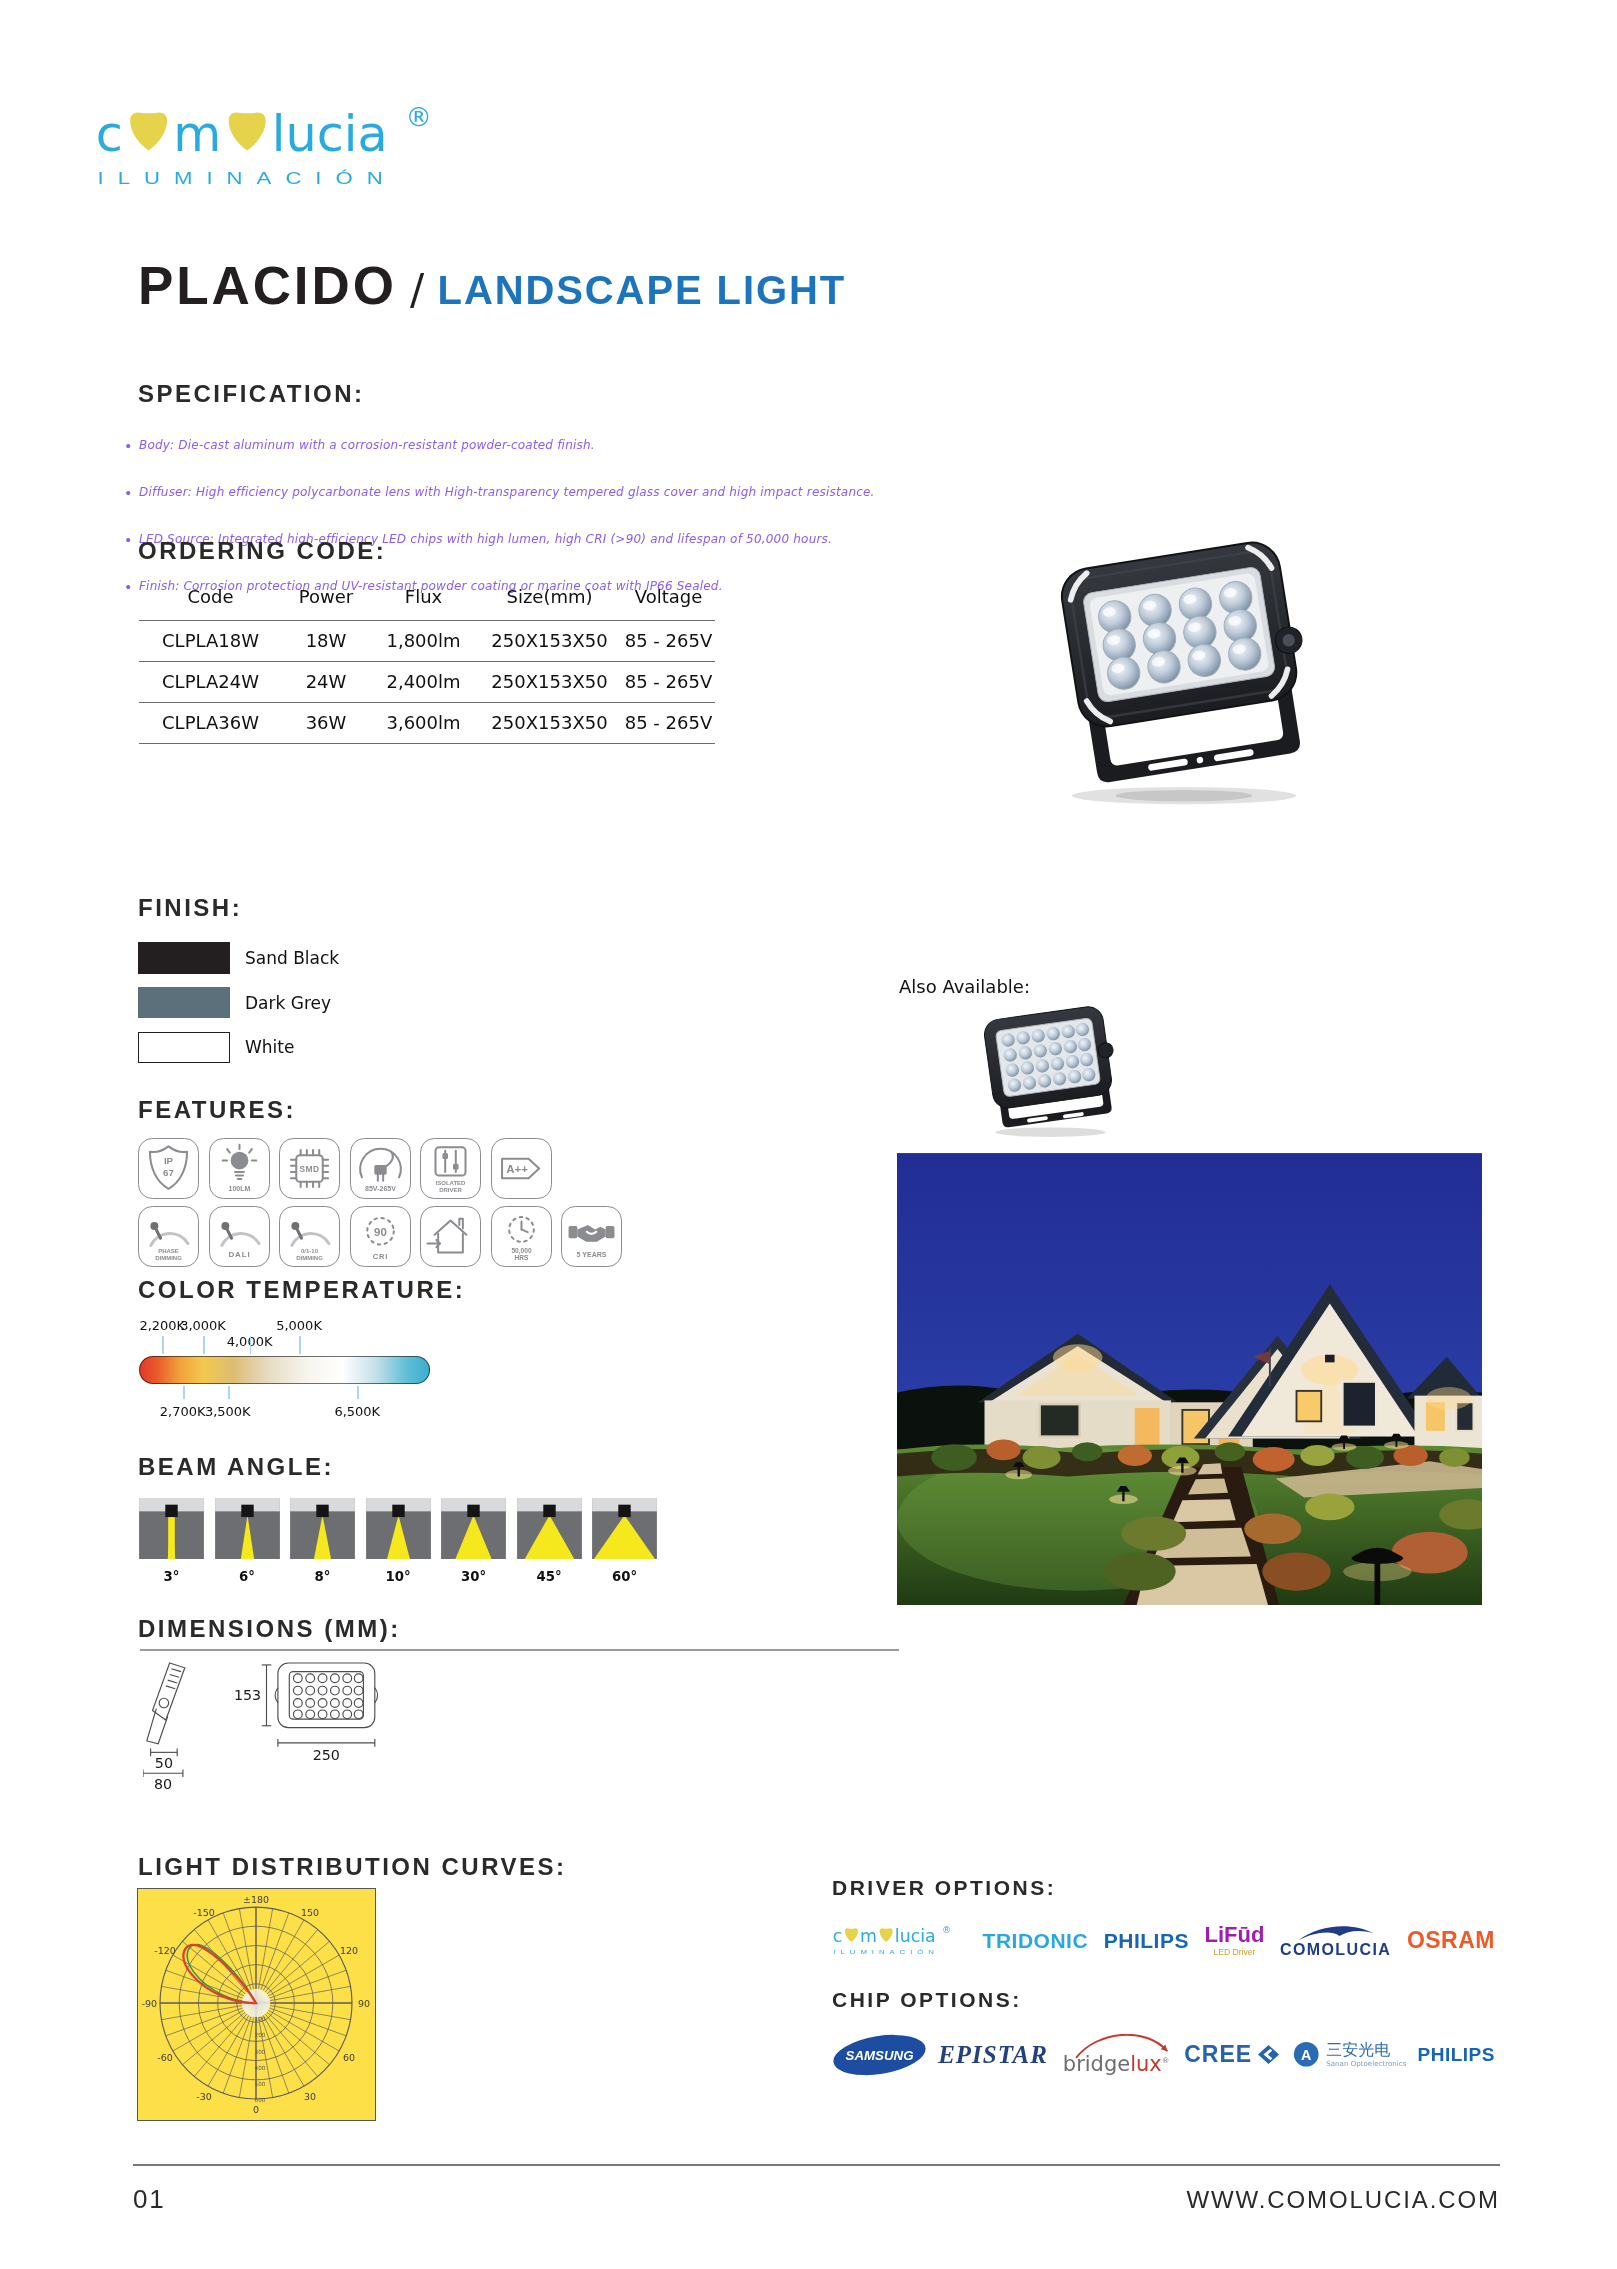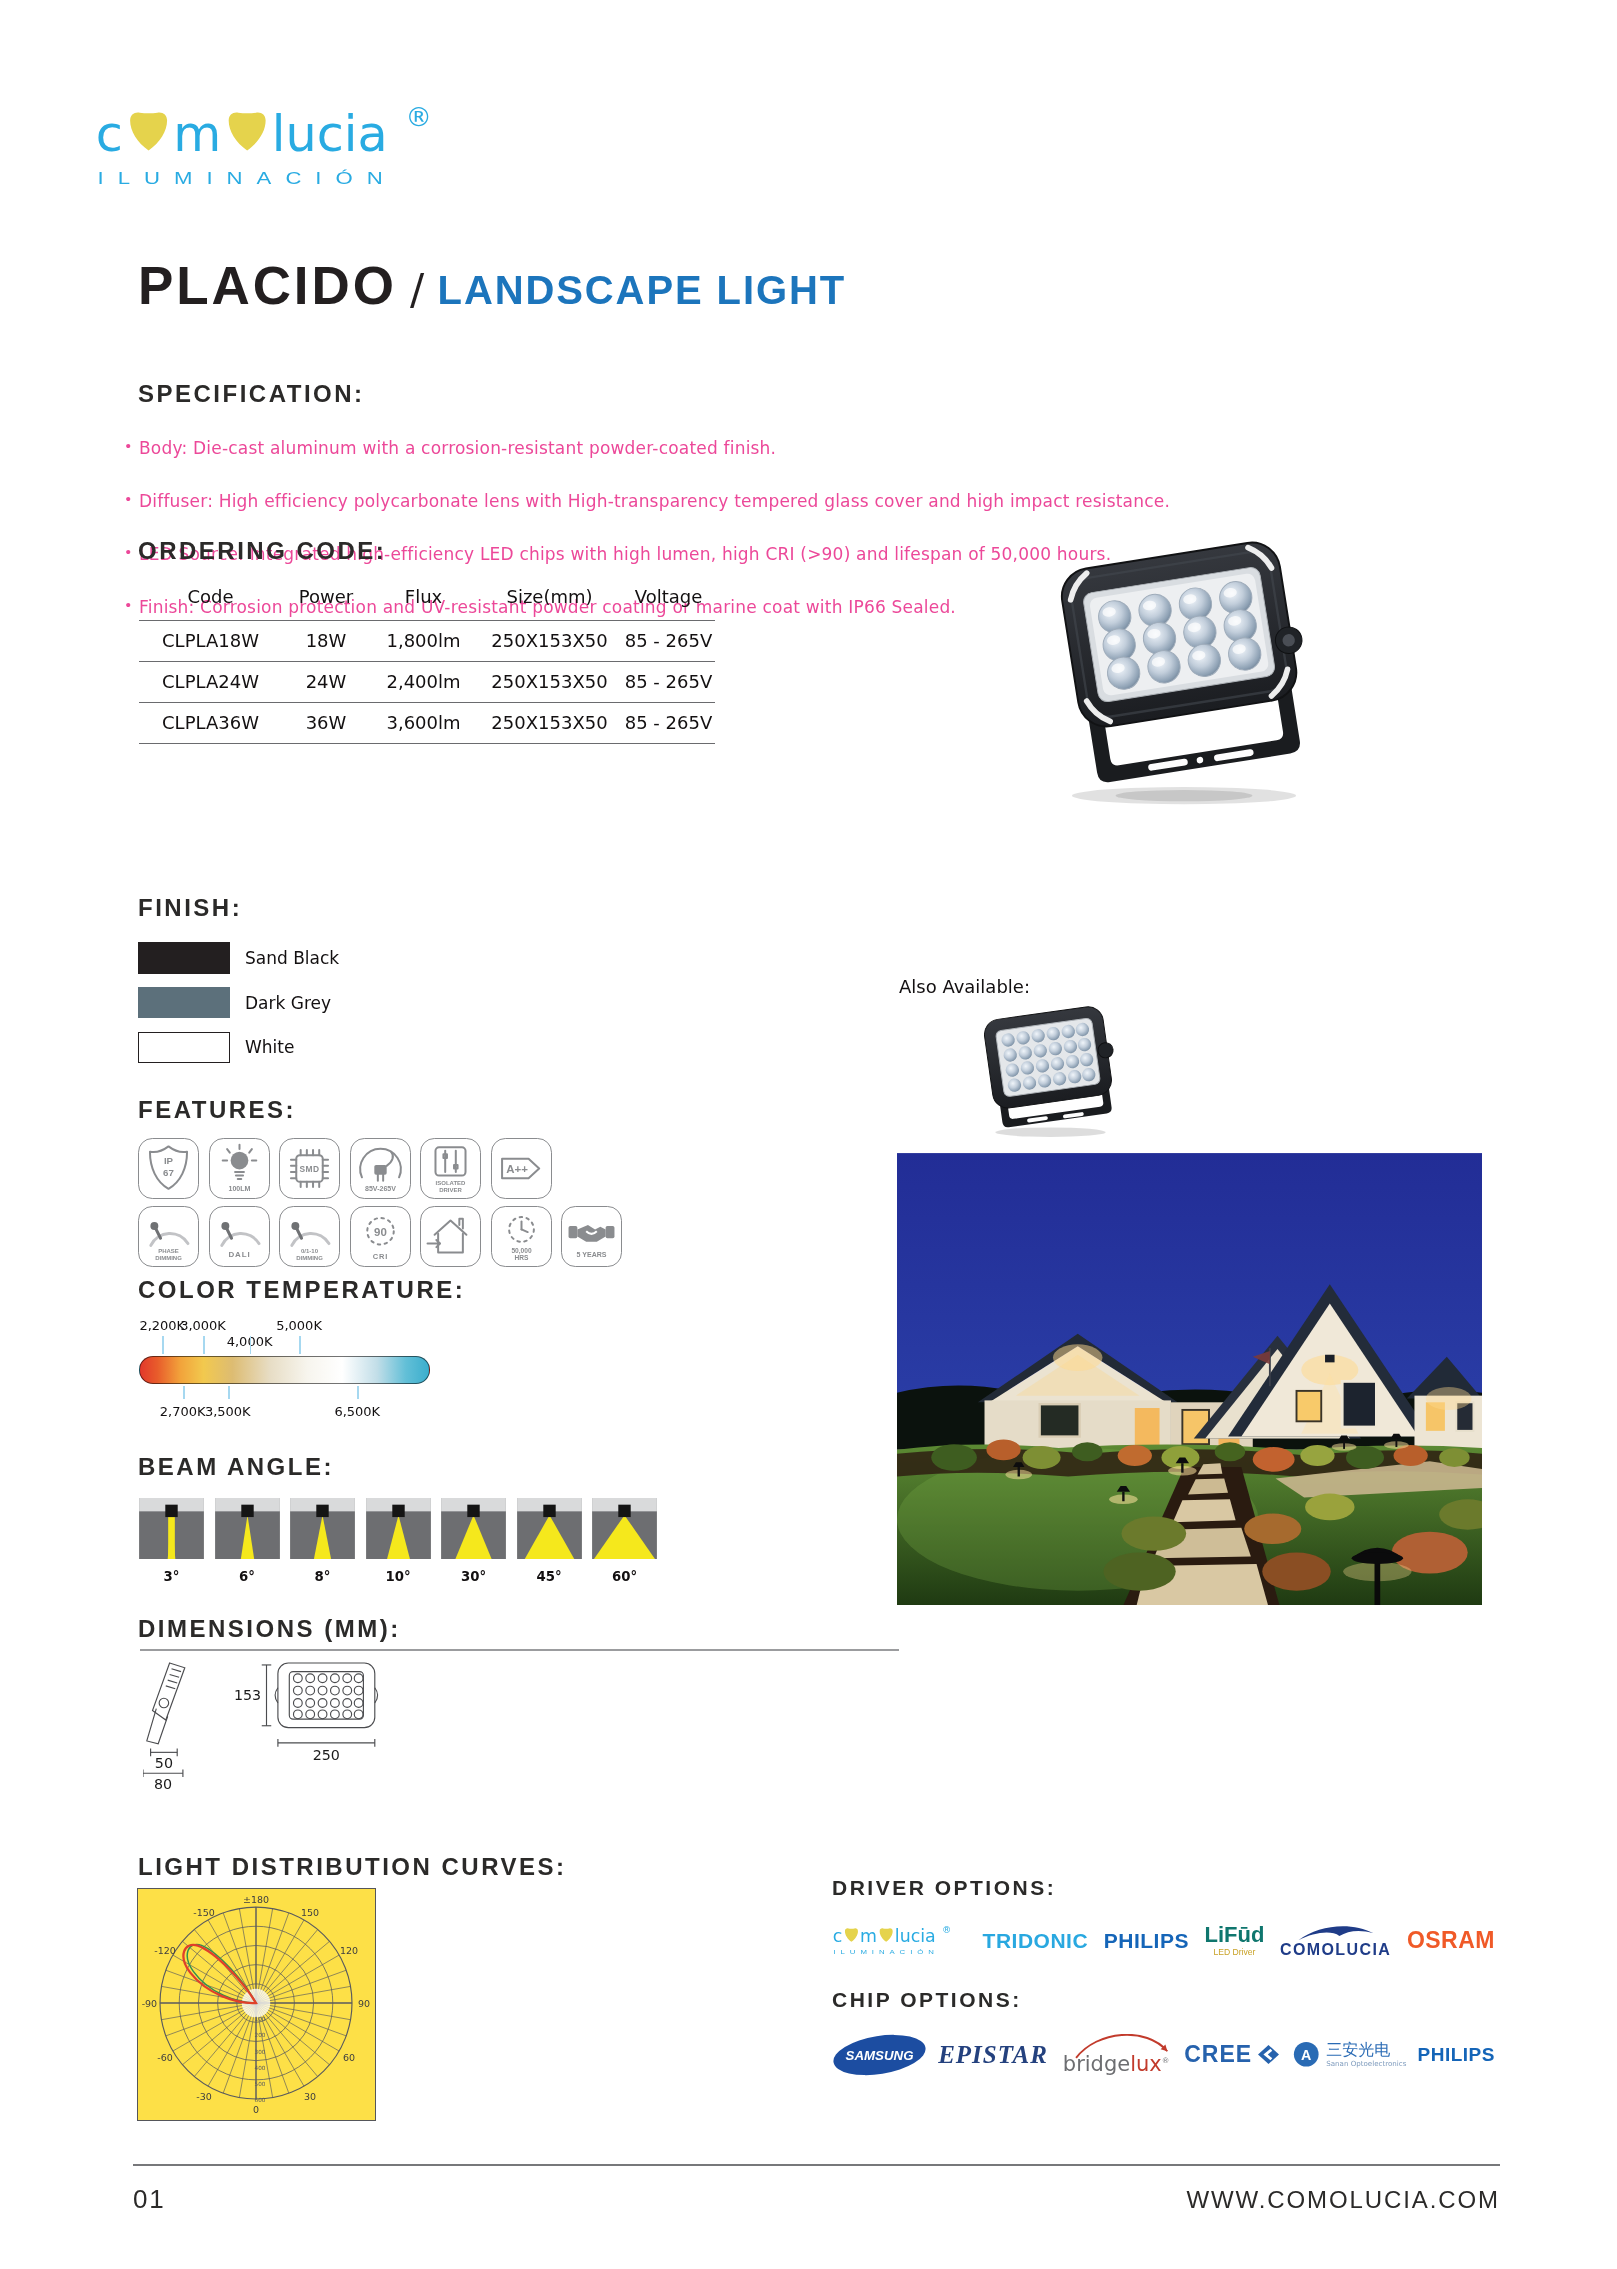--- a/index.html
+++ b/index.html
@@ -10,22 +10,22 @@
          color:#2B2A29;font-size:24px;white-space:nowrap;}
   .sec-h.small{font-size:21px;}
   
   .title-row{display:flex;align-items:baseline;gap:13.3px;white-space:nowrap;}
   .title-main{font-family:"Liberation Sans",sans-serif;font-weight:700;font-size:53px;
               letter-spacing:2.9px;color:#231F20;}
   .title-slash{font-size:42px;color:#231F20;font-weight:400;}
   .title-sub{font-family:"Liberation Sans",sans-serif;font-weight:700;font-size:40px;
              letter-spacing:1.9px;color:#1C75BC;}
   
-  .bullet{position:relative;font-size:17px;letter-spacing:0.2px;color:#ec4899;
-          margin-bottom:33px;padding-left:15px;white-space:nowrap;}
+  .bullet{position:relative;font-size:12px;letter-spacing:0.2px;color:#8b5cf6;
+          margin-bottom:33px;padding-left:15px;white-space:nowrap;font-style:italic;}
   .bullet::before{content:"•";position:absolute;left:0;top:0;font-size:14.3px;}
   
   table.order{border-collapse:collapse;font-size:18px;color:#131011;}
   table.order th{font-weight:400;padding:5.7px 0 13.3px 0;}
   table.order td{padding:9.5px 0;border-top:1.9px solid #6A6B6E;}
   table.order tr.last td{border-bottom:1.9px solid #6A6B6E;}
   table.order th,table.order td{text-align:center;}
   
   .swatch-row{display:flex;align-items:center;margin-bottom:13.3px;}
   .swatch{width:90px;height:29.5px;border:1px solid #231F20;}
@@ -58,21 +58,21 @@
   
   #polar-box{width:239px;height:233px;border:1.4px solid #55565A;box-sizing:border-box;background:#fde047;}
   .pol-lab{position:absolute;transform:translate(-50%,-50%);font-size:9.5px;color:#3E3E40;
            font-family:"DejaVu Sans",sans-serif;white-space:nowrap;}
   .pol-rad{position:absolute;transform:translate(-50%,-50%);font-size:5.7px;color:#5A5B5E;}
   
   .logo-row{display:flex;align-items:center;justify-content:space-between;width:663px;height:53px;}
   .lg{display:flex;flex-direction:column;align-items:center;justify-content:center;line-height:1;}
   .lg-tridonic{color:#29A8E0;font-family:"Liberation Sans",sans-serif;font-weight:700;font-size:21px;letter-spacing:0.5px;}
   .lg-philips{color:#1565B8;font-family:"Liberation Sans",sans-serif;font-weight:700;font-size:21px;letter-spacing:0.5px;}
-  .lg-lifud{color:#0f766e;font-family:"Liberation Sans",sans-serif;font-weight:700;font-size:22px;}
+  .lg-lifud{color:#a21caf;font-family:"Liberation Sans",sans-serif;font-weight:700;font-size:22px;}
   .lg-lifud-sub{color:#C9A227;font-size:8.6px;margin-top:1.9px;font-family:"Liberation Sans",sans-serif;}
   .lg-eaglerise{color:#1F3C88;font-family:"Liberation Sans",sans-serif;font-weight:600;font-size:16px;letter-spacing:1.4px;}
   .lg-osram{color:#F05A28;font-family:"Liberation Sans",sans-serif;font-weight:700;font-size:23px;letter-spacing:0.5px;}
   .lg-epistar{color:#24417E;font-family:"Liberation Serif",serif;font-weight:700;font-size:25px;letter-spacing:1px;font-style:italic;}
   .lg-bridge{font-size:21px;font-family:"DejaVu Sans",sans-serif;color:#6D6E71;position:relative;}
   .lg-bridge b{color:#C23B2C;font-weight:400;}
   .lg-bridge sup{font-size:7.6px;color:#6D6E71;}
   .lg-cree{display:flex;align-items:center;gap:3.8px;color:#2662AD;font-family:"Liberation Sans",sans-serif;font-weight:700;font-size:23px;letter-spacing:1px;}
   .lg-sanan{display:flex;align-items:center;gap:5.7px;}
   .lg-sanan-cn{color:#2A6BB5;font-size:16px;}

